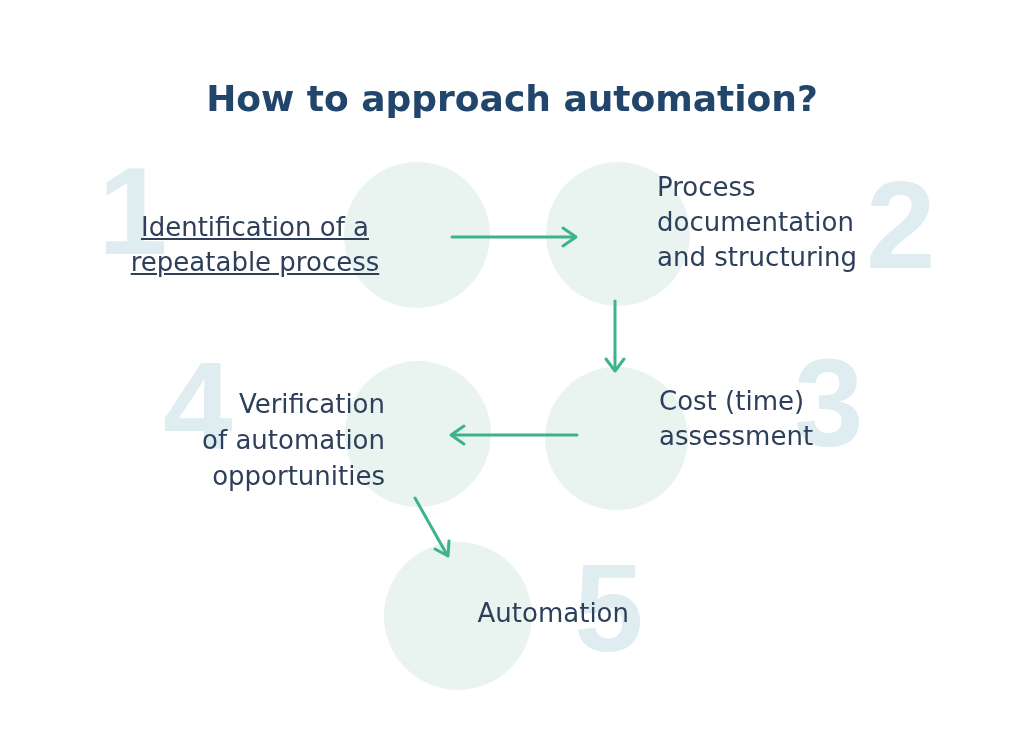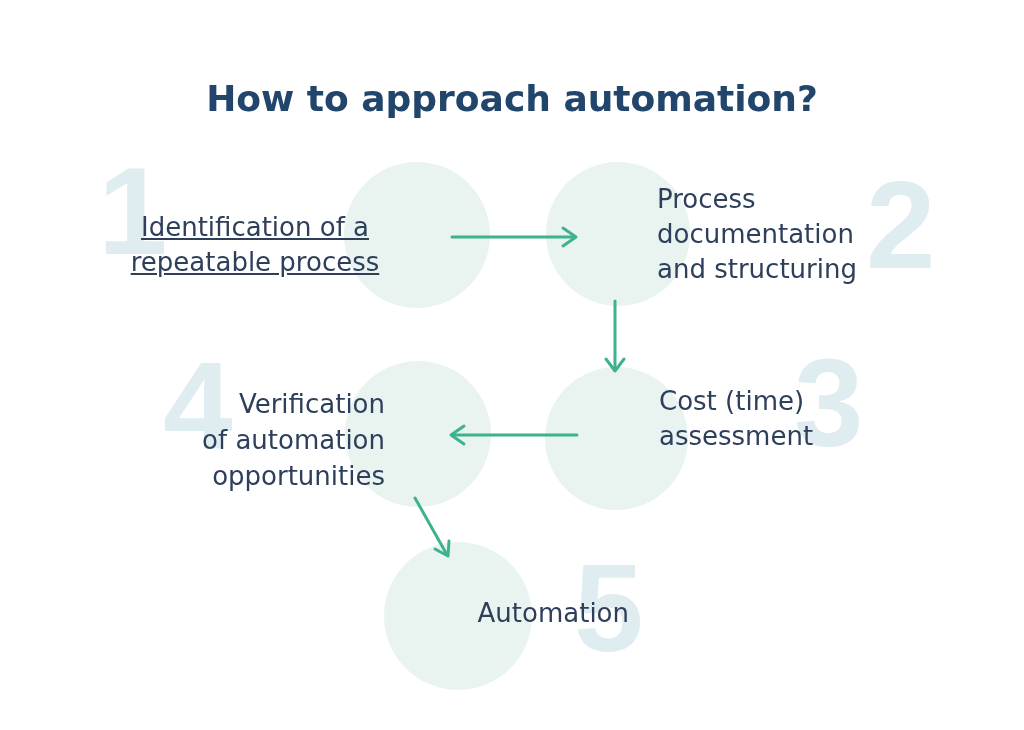--- a/index.html
+++ b/index.html
@@ -48,21 +48,21 @@
   .n5 { left: 574px; top: 545px; }
   .label {
     position: absolute;
     font-size: 26px;
     line-height: 35px;
     color: #2d3f5a;
     white-space: pre-line;
     z-index: 2;
   }
   .l1 { left: 115px; top: 210px; width: 280px; text-align: center; text-decoration: underline; }
-  .l2 { left: 657px; top: 182px; width: 260px; text-align: left; }
+  .l2 { left: 657px; top: 170px; width: 260px; text-align: left; }
   .l3 { left: 659px; top: 384px; width: 240px; text-align: left; }
   .l4 { left: 105px; top: 386px; width: 280px; text-align: right; line-height: 36px; }
   .l5 { left: 424px; top: 596px; width: 205px; text-align: right; }
   .arrows {
     position: absolute;
     left: 0; top: 0;
     width: 1024px;
     height: 730px;
     z-index: 3;
     pointer-events: none;

